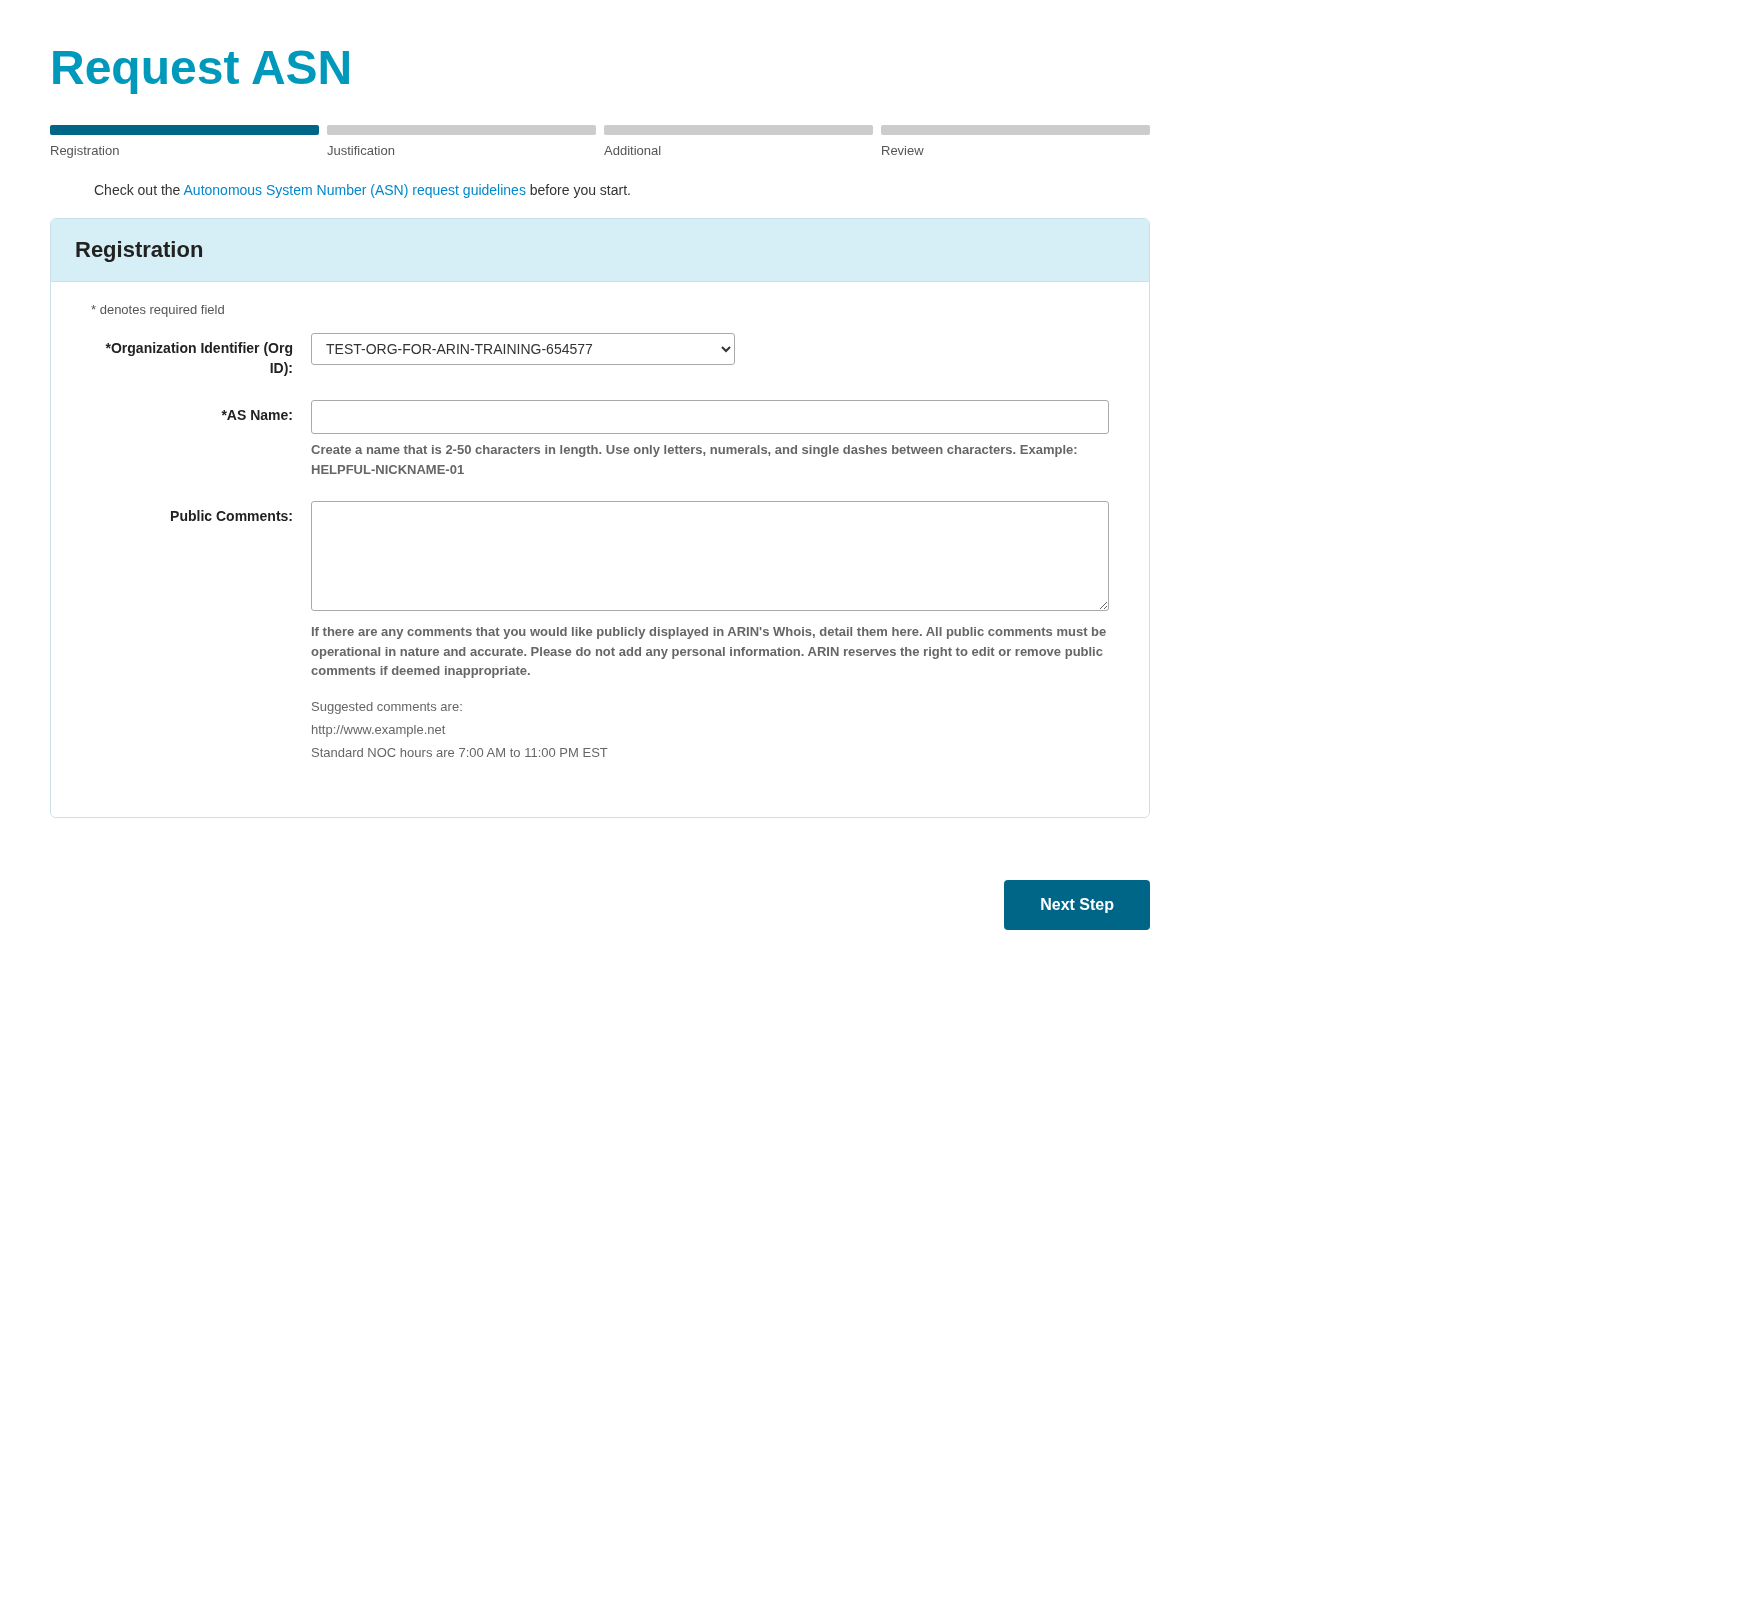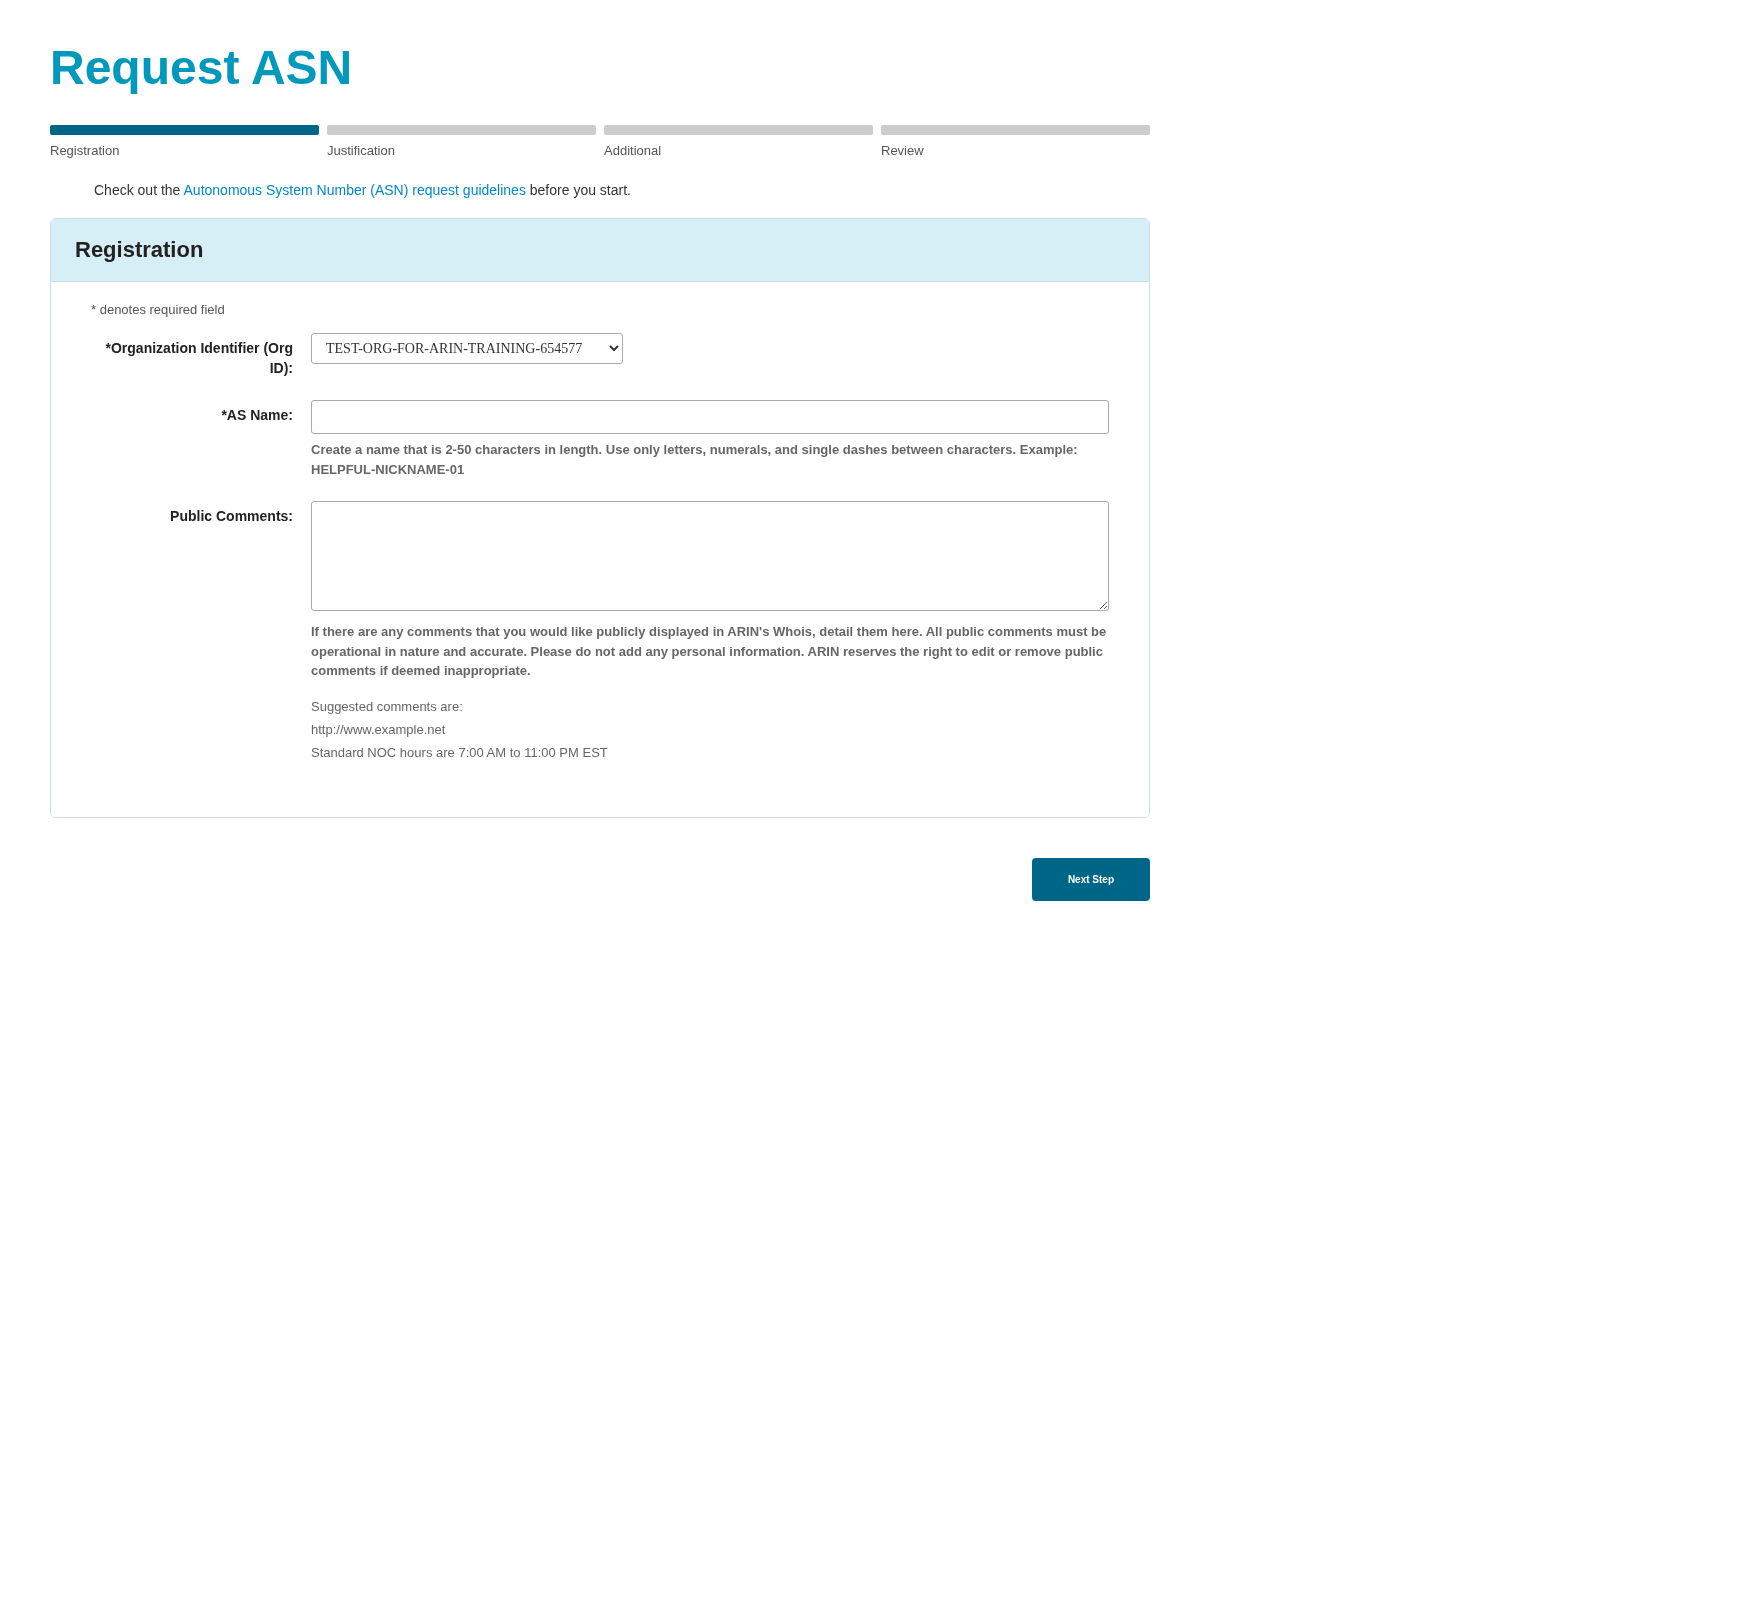--- a/index.html
+++ b/index.html
@@ -117,29 +117,28 @@
       font-size: 14px;
       color: #222;
       line-height: 1.4;
     }
 
     .form-field-wrapper {
       flex: 1;
     }
 
     .form-select {
-      width: 312px;
+      width: 424px;
       padding: 6px 10px;
       border: 1px solid #aaaaaa;
       border-radius: 3px;
       font-size: 14px;
       background: #fff;
       color: #333;
       appearance: auto;
-      font-family: Liberation Serif, serif;
     }
 
     .form-input {
       width: 100%;
       padding: 8px 10px;
       border: 1px solid #aaaaaa;
       border-radius: 3px;
       font-size: 14px;
       color: #333;
     }
@@ -179,24 +178,25 @@
       display: flex;
       justify-content: flex-end;
       padding-top: 10px;
     }
 
     .btn-next {
       background-color: #006688;
       color: #ffffff;
       border: none;
       padding: 16px 36px;
-      font-size: 10px;
+      font-size: 16px;
       font-weight: bold;
       border-radius: 4px;
       cursor: pointer;
+      margin-top: 22px;
     }
   </style>
 </head>
 <body>
 
 <h1 class="page-title">Request ASN</h1>
 
 <div class="progress-container">
   <div class="progress-step active"></div>
   <div class="progress-step inactive"></div>

